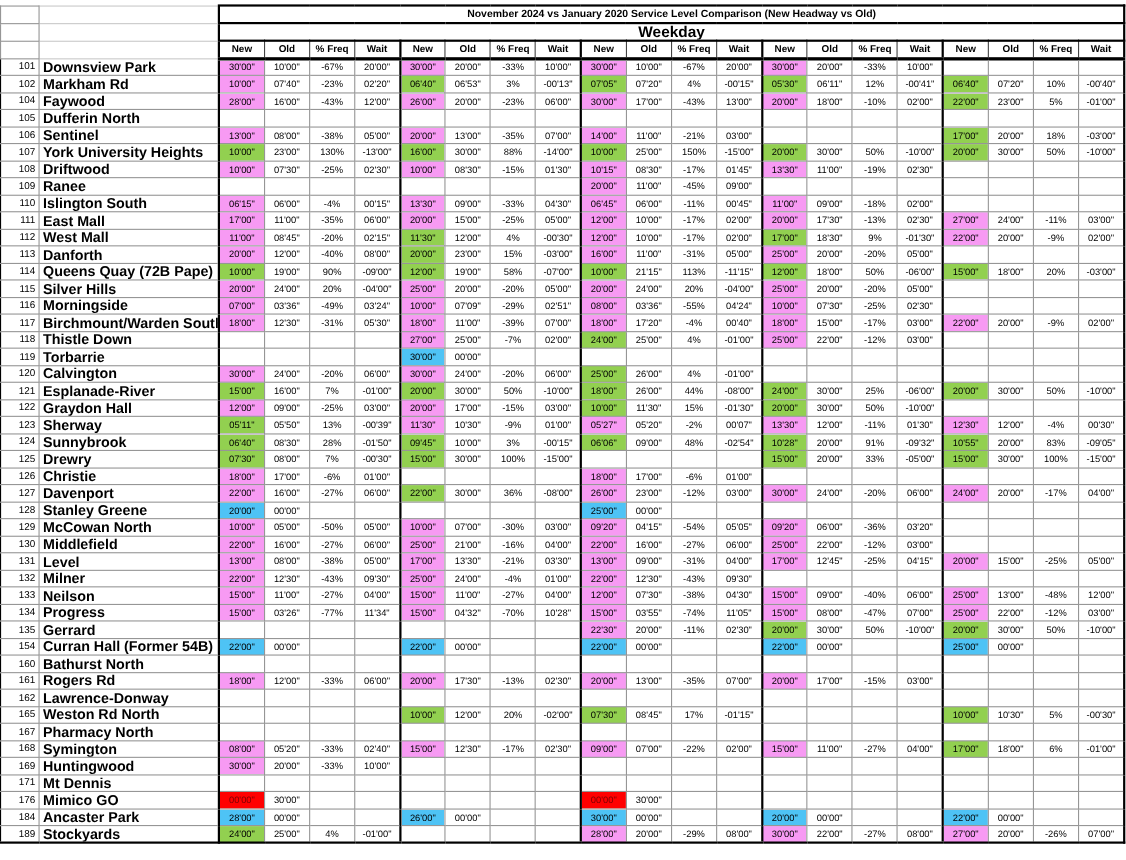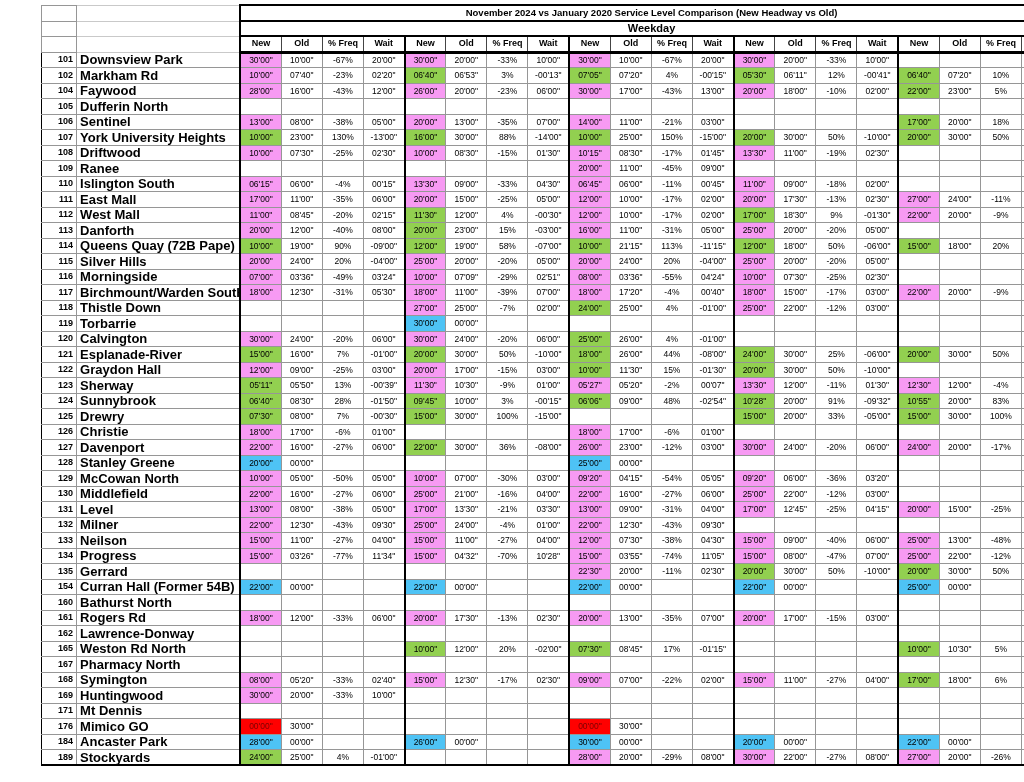--- a/index.html
+++ b/index.html
@@ -1,32 +1,32 @@
 <!DOCTYPE html>
 <html><head>
 <meta charset="utf-8">
 <style>
   html,body{margin:0;padding:0;background:#ffffff;}
   .sheet{width:1024px;height:782px;background:#fff;box-sizing:border-box;padding-top:4px;
-         font-family:"Liberation Sans",sans-serif;color:#000;overflow:hidden;padding-left:41px;}
+         font-family:"Liberation Sans",sans-serif;color:#000;overflow:hidden;}
   table{border-collapse:collapse;table-layout:fixed;width:1023px;}
   td{border:1px solid #969696;font-size:8.5px;text-align:center;vertical-align:middle;
      padding:0;white-space:nowrap;overflow:hidden;line-height:1;}
   
   tr.r-title{height:16px;} tr.r-weekday{height:15px;} tr.r-groups{height:16px;} tr.r-cols{height:16px;}
   .hA{border:1px solid #969696;}
   .hB{border:1px solid #c9c9c9;border-right:2.5px solid #000;background:#fff;}
   .tcell{border:2.5px solid #000;font-weight:bold;font-size:9.5px;}
-  .wcell{border:2.5px solid #000;font-weight:bold;font-size:11px;}
+  .wcell{border:2.5px solid #000;font-weight:bold;font-size:14px;}
   .gcell{border:2.5px solid #000;border-top:2.5px solid #000;border-bottom:1px solid #444;
          font-weight:bold;font-size:9.5px;}
   .scell{border:1px solid #444;border-bottom:3px solid #000;font-weight:bold;font-size:9px;margin-left:33px;}
   
   tr.drow{height:15.5px;}
-  .colA{font-weight:bold;text-align:right;padding-right:3px;font-size:9px;border-left:1.5px solid #000;}
+  .colA{font-weight:normal;text-align:right;padding-right:3px;font-size:9px;border-left:1.5px solid #000;}
   .colB{font-weight:bold;text-align:left;padding-left:3px;font-size:13px;border-right:2.5px solid #000;}
   .d{font-size:8.5px;}
   .gstart{border-left:2.5px solid #000;}
   .cend{border-right:2.5px solid #000;}
   tr.rlast td{border-bottom:2.5px solid #000;}
   .bg-pink{background:#f79af3;}
   .bg-green{background:#92d050;}
   .bg-blue{background:#4ec3f5;}
   .bg-red{background:#ff0000;color:#7b0000;}
 </style>

